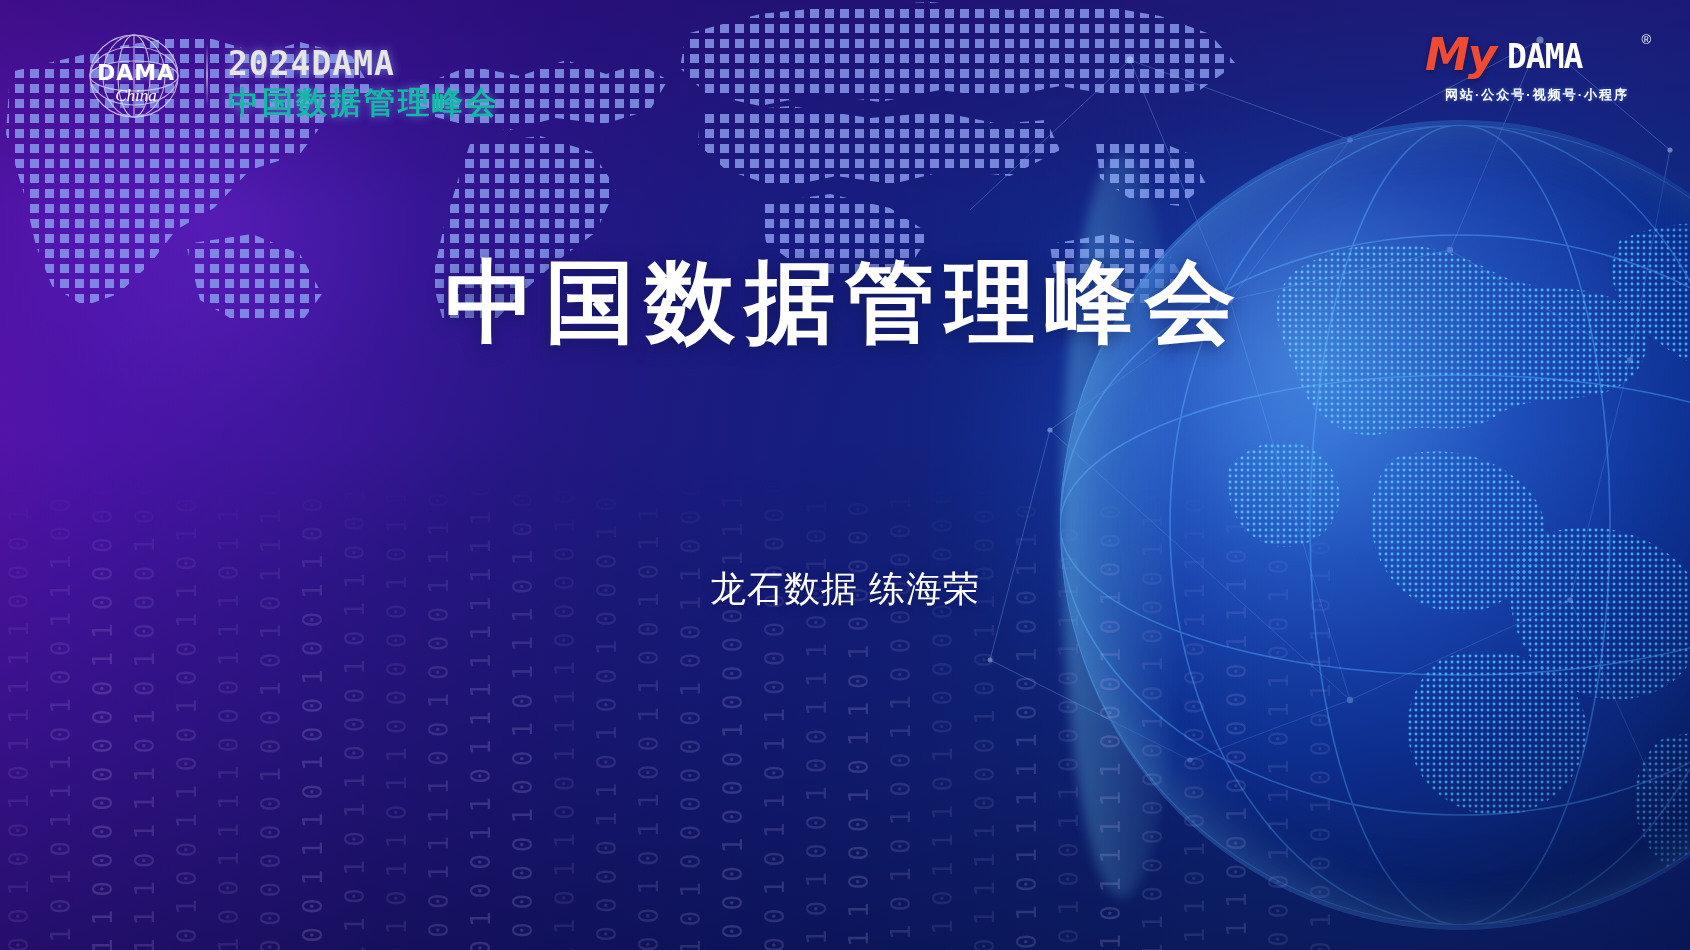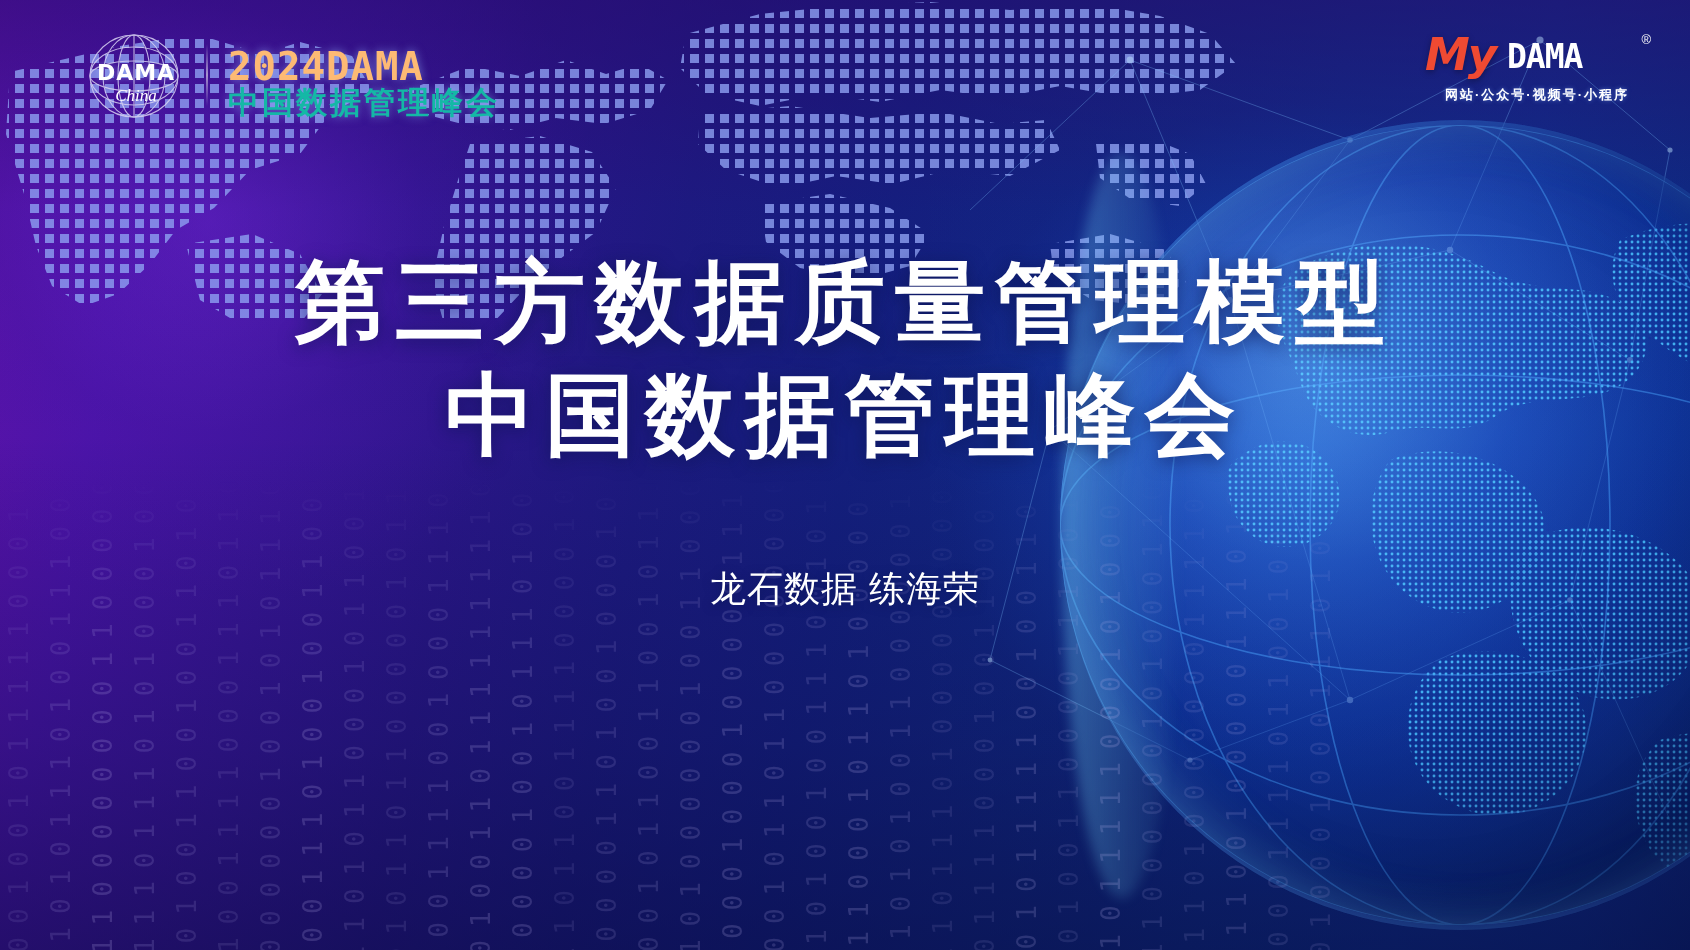--- a/index.html
+++ b/index.html
@@ -140,22 +140,22 @@
     font-style:italic; font-size:17px; color:#fff;
   }
   .divider-v {
     position:absolute; left:128px; top:18px;
     width:2px; height:62px;
     background:linear-gradient(180deg, rgba(255,255,255,0), rgba(255,255,255,.55), rgba(255,255,255,0));
   }
   .summit-en {
     position:absolute; left:150px; top:18px;
     font-family:"DejaVu Sans Mono","Liberation Mono",monospace;
-    font-size:39px; font-weight:bold; letter-spacing:1px;
-    color:#fdba74;
+    font-size:33px; font-weight:bold; letter-spacing:1px;
+    color:#e5e5e5;
     text-shadow:0 0 10px rgba(150,185,255,.6);
   }
   .summit-cn {
     position:absolute; left:150px; top:56px;
     font-size:31px; font-weight:bold; letter-spacing:3px;
     color:#14b8a6;
     text-shadow:0 0 10px rgba(150,185,255,.55);
   }
 
   
@@ -382,21 +382,20 @@
   <div class="logo-my">
     <div class="my-row">
       <span class="my-red">My</span>
       <span class="my-white">DAMA</span>
       <span class="my-reg">®</span>
     </div>
     <div class="my-sub">网站·公众号·视频号·小程序</div>
   </div>
 
   <div class="title-block">
-    <div class="title-line">第三方数据质量管理模型</div>
     <div class="title-line">中国数据管理峰会</div>
   </div>
 
   <div class="meta-row">
     <div class="meta-item">龙石数据 练海荣</div>
   </div>
 
 </div>
 
 </body></html>

